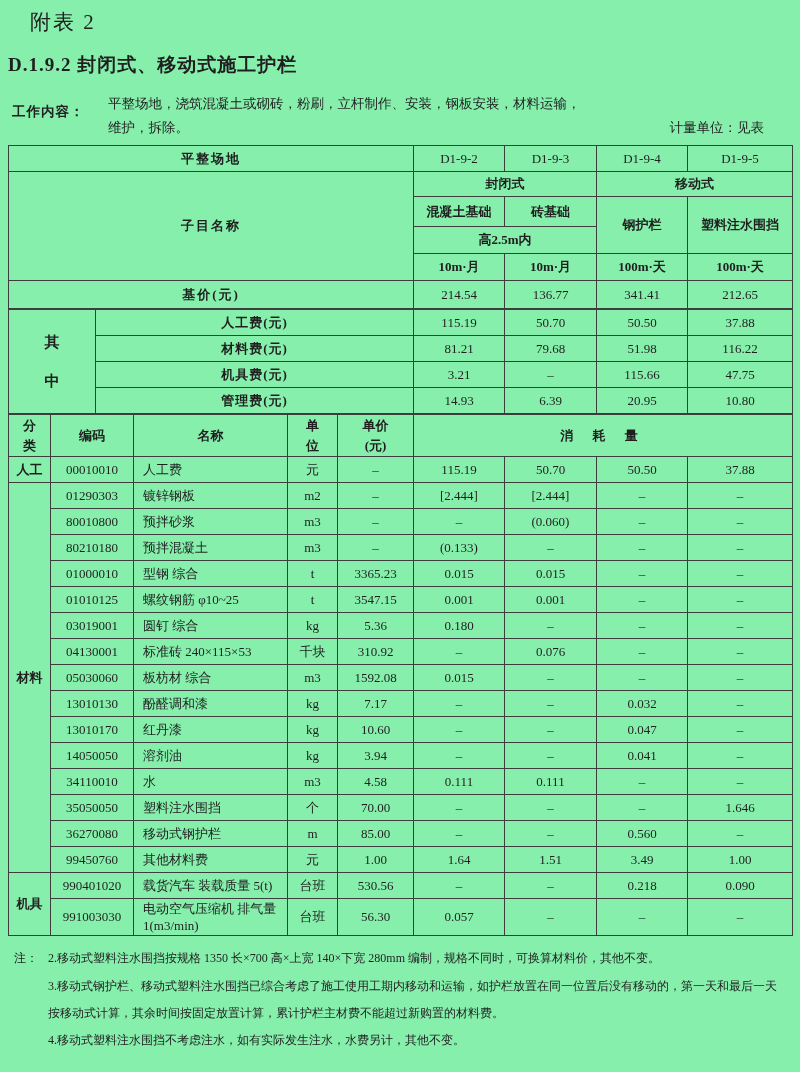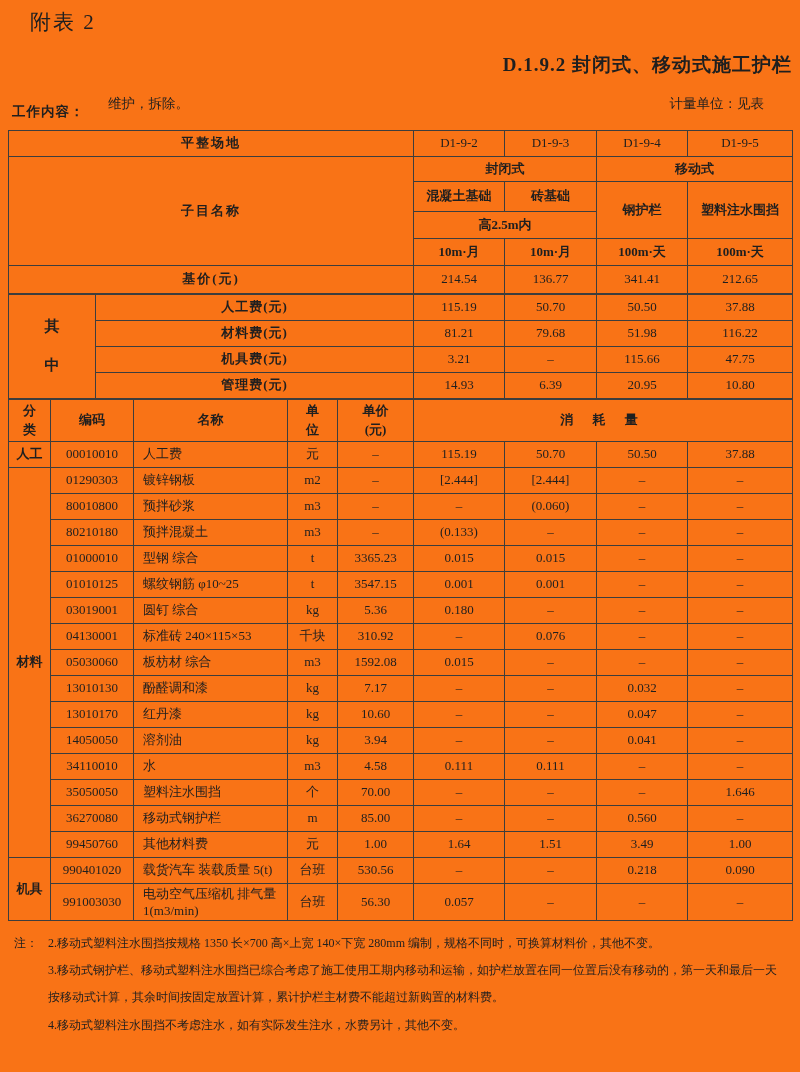--- a/index.html
+++ b/index.html
@@ -1,24 +1,24 @@
 <!DOCTYPE html>
 <html><head>
 <meta charset="utf-8">
 <style>
   html,body { margin:0; padding:0; background:#ffffff; }
   .page {
     width:800px; height:1072px; box-sizing:border-box;
-    background:#f97316; color:#1f1f1f; position:relative;
+    background:#86efac; color:#1f1f1f; position:relative;
     font-family:"Liberation Serif","DejaVu Serif",serif;
     padding:4px 8px; overflow:hidden;
   }
   
   .annex { font-size:21px; letter-spacing:2px; margin:4px 0 0 22px; }
-  .main-title { text-align:right; font-size:19px; font-weight:bold; letter-spacing:1px; margin:16px 0 14px 0; }
+  .main-title { text-align:left; font-size:19px; font-weight:bold; letter-spacing:1px; margin:16px 0 14px 0; }
   .work { display:flex; font-size:13.5px; line-height:1.75; margin:0 0 6px 4px; }
   .work-label { width:96px; flex:0 0 96px; font-weight:bold; letter-spacing:1px;margin-top:8px; }
   .work-text { flex:1; }
   .work-line2 { display:flex; justify-content:space-between; padding-right:28px; }
   
   table.tbl { border-collapse:collapse; table-layout:fixed; width:784px; margin:0; }
   .tbl-b, .tbl-c { margin-top:-1px; }
   .tbl td {
     border:1px solid #3d3d3d; text-align:center; vertical-align:middle;
     font-size:13px; padding:1px 2px; overflow:hidden;
@@ -48,20 +48,21 @@
 <body>
 
 <div class="page">
 
   <div class="annex">附表 2</div>
   <div class="main-title">D.1.9.2 封闭式、移动式施工护栏</div>
 
   <div class="work">
     <div class="work-label">工作内容：</div>
     <div class="work-text">
+      <div>平整场地，浇筑混凝土或砌砖，粉刷，立杆制作、安装，钢板安装，材料运输，</div>
       <div class="work-line2">
         <span>维护，拆除。</span>
         <span>计量单位：见表</span>
       </div>
     </div>
   </div>
 
   <table class="tbl tbl-a">
     <colgroup>
       <col style="width:405px">

